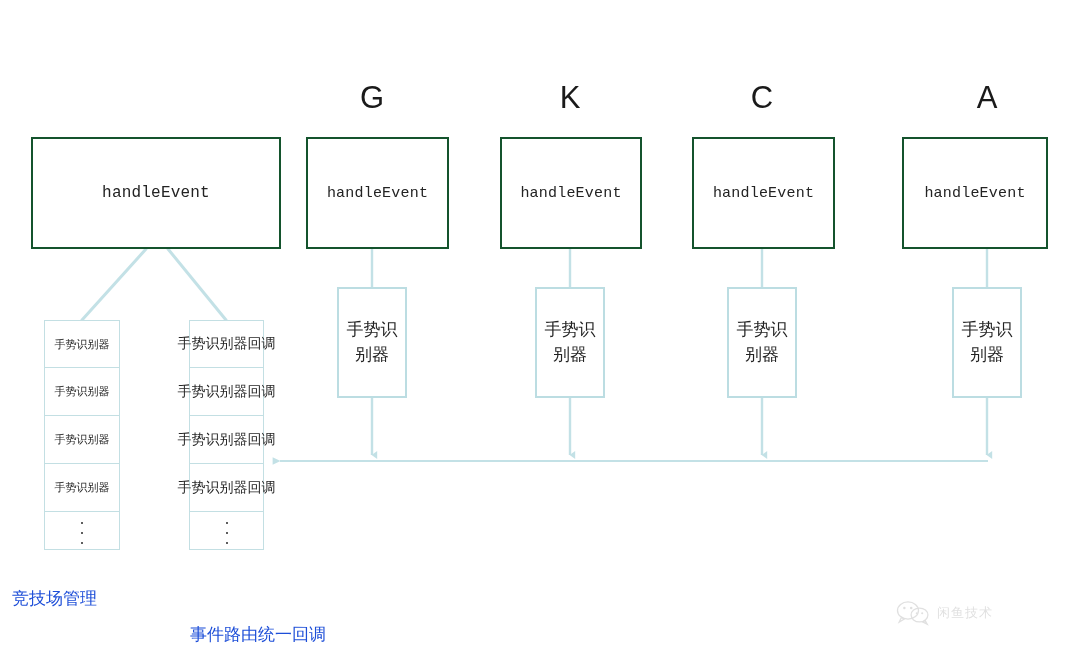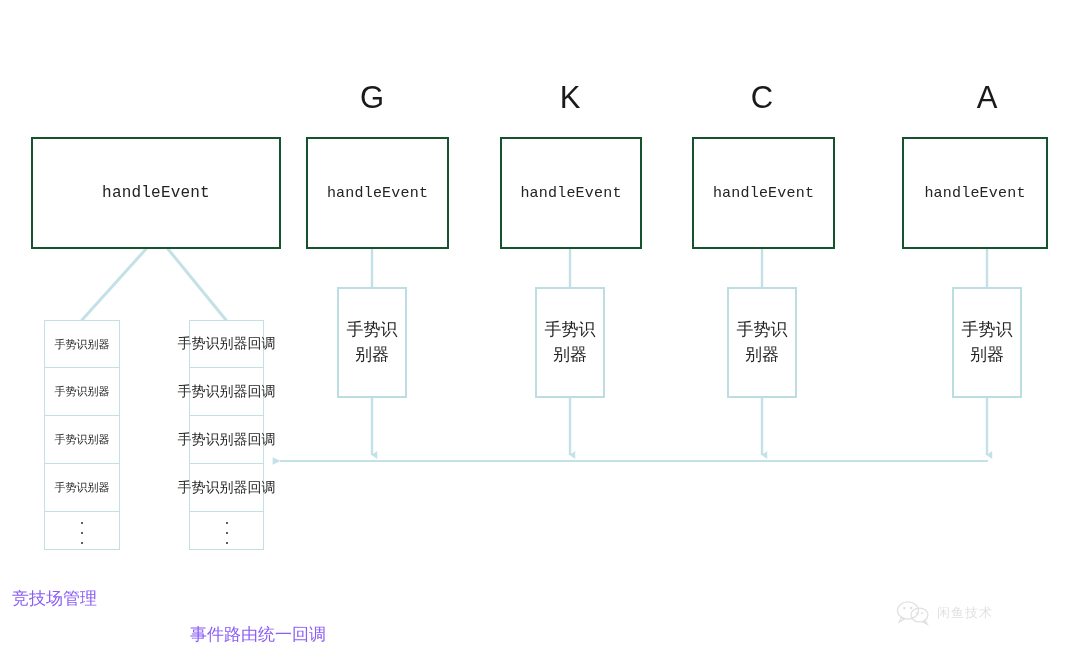--- a/index.html
+++ b/index.html
@@ -104,21 +104,21 @@
   .dot {
     width: 2px;
     height: 2px;
     background: #2a2a2a;
     border-radius: 50%;
   }
   
   .foot-label {
     position: absolute;
     font-size: 17px;
-    color: #8b5cf6;
+    color: #1d4ed8;
     white-space: nowrap;
     line-height: 1;
   }
   
   #watermark {
     position: absolute;
     left: 896px;
     top: 600px;
     display: flex;
     align-items: center;

